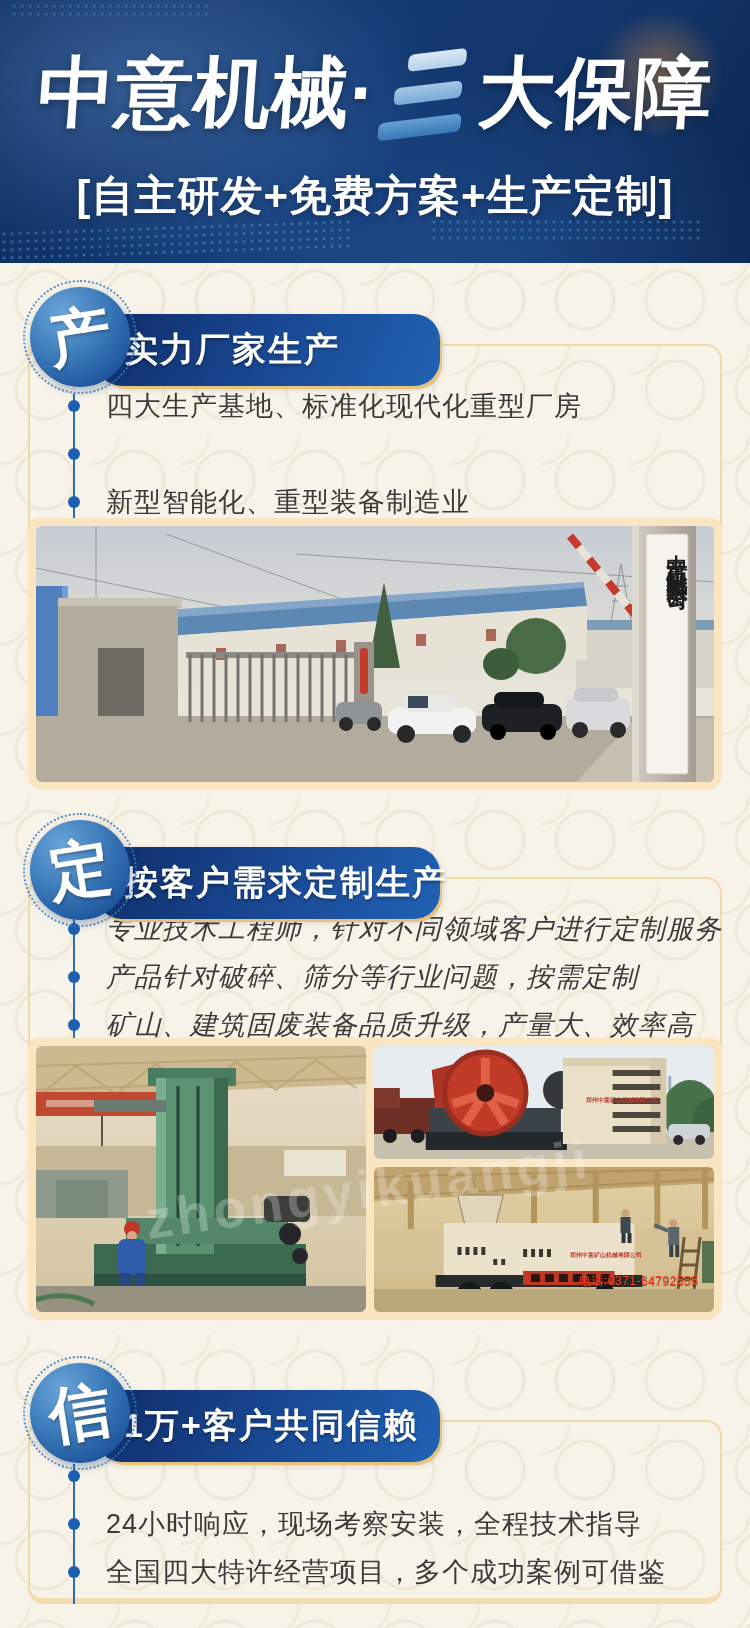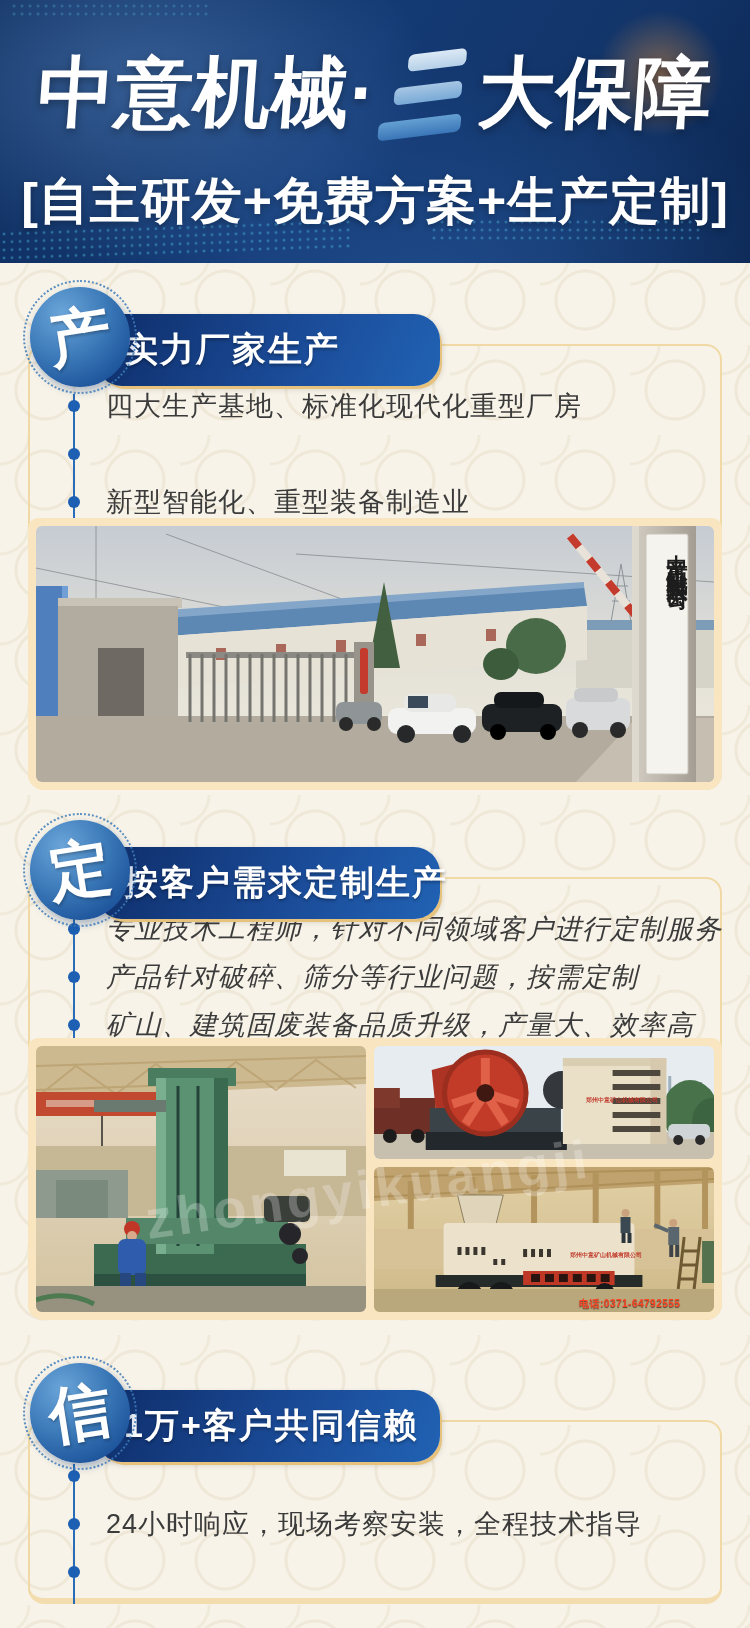--- a/index.html
+++ b/index.html
@@ -20,21 +20,21 @@
       linear-gradient(120deg,#0d2c5c 0%, #143a74 45%, #123468 75%, #0b2550 100%);}
   .hero-dots{position:absolute;background-image:radial-gradient(circle, rgba(80,190,235,.95) 1.2px, transparent 1.8px);background-size:8px 8px;}
   .hero-dots.d1{left:0;top:224px;width:350px;height:32px;opacity:.45;transform:skewY(-2deg);}
   .hero-dots.d2{left:430px;top:218px;width:270px;height:24px;opacity:.4;}
   .hero-dots.d3{left:10px;top:2px;width:200px;height:14px;opacity:.3;}
   .hero-title{position:absolute;left:0;top:42px;width:750px;display:flex;align-items:center;justify-content:center;
     color:#fff;font-size:77px;font-weight:900;letter-spacing:1px;transform:skewX(-4deg);white-space:nowrap;
     text-shadow:0 3px 8px rgba(0,0,0,.35);}
   .bars-icon{width:94px;height:96px;margin:0 4px;flex:0 0 auto;}
   .hero-subtitle{position:absolute;left:0;top:168px;width:750px;text-align:center;color:#fff;
-    font-size:50px;font-weight:700;letter-spacing:1px;white-space:nowrap;text-shadow:0 2px 6px rgba(0,0,0,.3);}
+    font-size:42px;font-weight:700;letter-spacing:1px;white-space:nowrap;text-shadow:0 2px 6px rgba(0,0,0,.3);}
   
   .sec{position:absolute;left:0;width:750px;}
   .sec1{top:287px;height:520px;}
   .sec2{top:820px;height:520px;}
   .sec3{top:1363px;height:250px;}
   .badge{position:absolute;left:30px;top:0;width:100px;height:100px;border-radius:50%;z-index:3;
     background:radial-gradient(circle at 32% 26%, #6aa4d8 0%, #3b79b8 45%, #1f569d 78%, #174687 100%);
     box-shadow:2px 4px 8px rgba(20,60,120,.35);display:flex;align-items:center;justify-content:center;}
   .badge::after{content:"";position:absolute;inset:-7px;border-radius:50%;border:2px dotted rgba(64,124,186,.85);}
   .badge .ch{color:#fff;font-size:62px;font-weight:900;transform:rotate(-9deg);text-shadow:1px 2px 3px rgba(0,0,0,.25);}
@@ -61,22 +61,22 @@
   .photo{position:relative;border-radius:6px;overflow:hidden;}
   .photo svg{display:block;width:100%;height:100%;}
   .p-main{width:678px;height:256px;}
   .grid{display:flex;gap:8px;height:266px;}
   .col-l{width:330px;height:266px;}
   .col-r{width:340px;display:flex;flex-direction:column;gap:8px;}
   .p-rt{height:113px;}
   .p-rb{height:145px;}
   .pillar-sign{position:absolute;right:20px;top:12px;height:236px;writing-mode:vertical-rl;
     font-size:21px;font-weight:700;color:#1d1d1d;letter-spacing:4px;line-height:34px;}
-  .phone-text{position:absolute;left:205px;top:106px;font-size:10px;font-weight:700;color:#ff4424;
-    letter-spacing:.5px;white-space:nowrap;text-shadow:0 1px 1px rgba(0,0,0,.6);margin-top:24px;}
+  .phone-text{position:absolute;left:205px;top:106px;font-size:12px;font-weight:400;color:#ff4424;
+    letter-spacing:.5px;white-space:nowrap;text-shadow:0 1px 1px rgba(0,0,0,.6);}
   .logo-text{position:absolute;font-size:6px;font-weight:700;color:#c0392b;white-space:nowrap;}
   .lt-rt{left:212px;top:50px;}
   .lt-rb{left:196px;top:84px;}
   .watermark{position:absolute;left:40px;top:120px;width:600px;text-align:center;z-index:5;
     font-size:54px;font-weight:700;color:rgba(255,255,255,.26);transform:rotate(-8deg);pointer-events:none;letter-spacing:4px;}
 </style>
 </head>
 <body>
 
 <div class="page">
@@ -432,18 +432,19 @@
         <span class="vline"></span>
         <li>
             <span class="dot"></span>
           </li>
         <li>
             <span class="dot"></span>
             <span class="bt">24小时响应，现场考察安装，全程技术指导</span>
           </li>
         <li>
             <span class="dot"></span>
+            <span class="bt">全国四大特许经营项目，多个成功案例可借鉴</span>
           </li>
       </ul>
     </div>
   </section>
 
 </div>
 
 </body></html>

